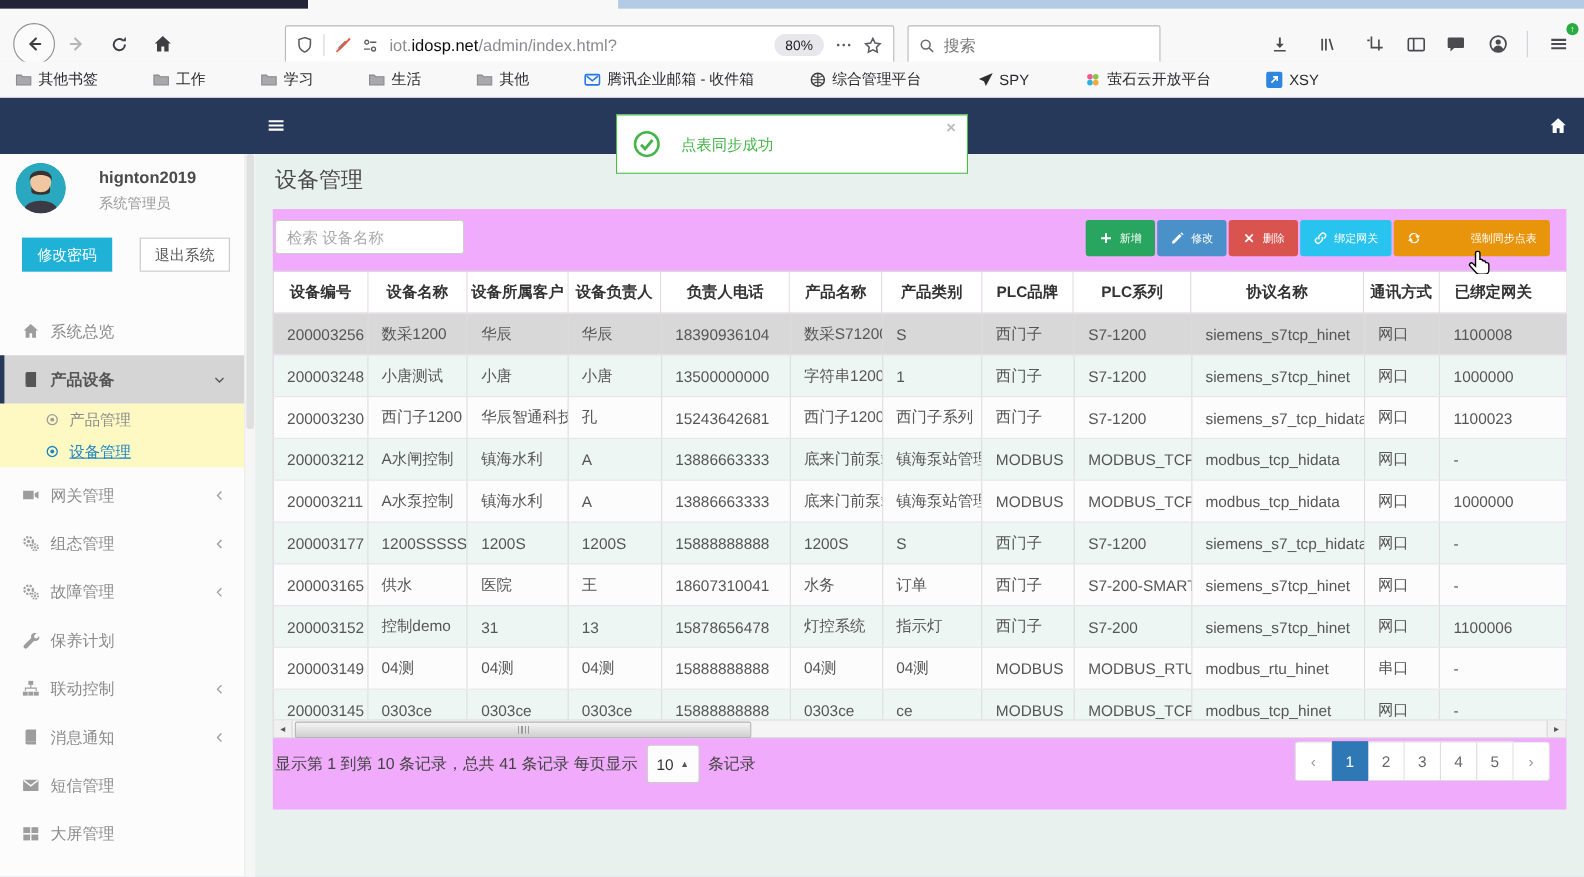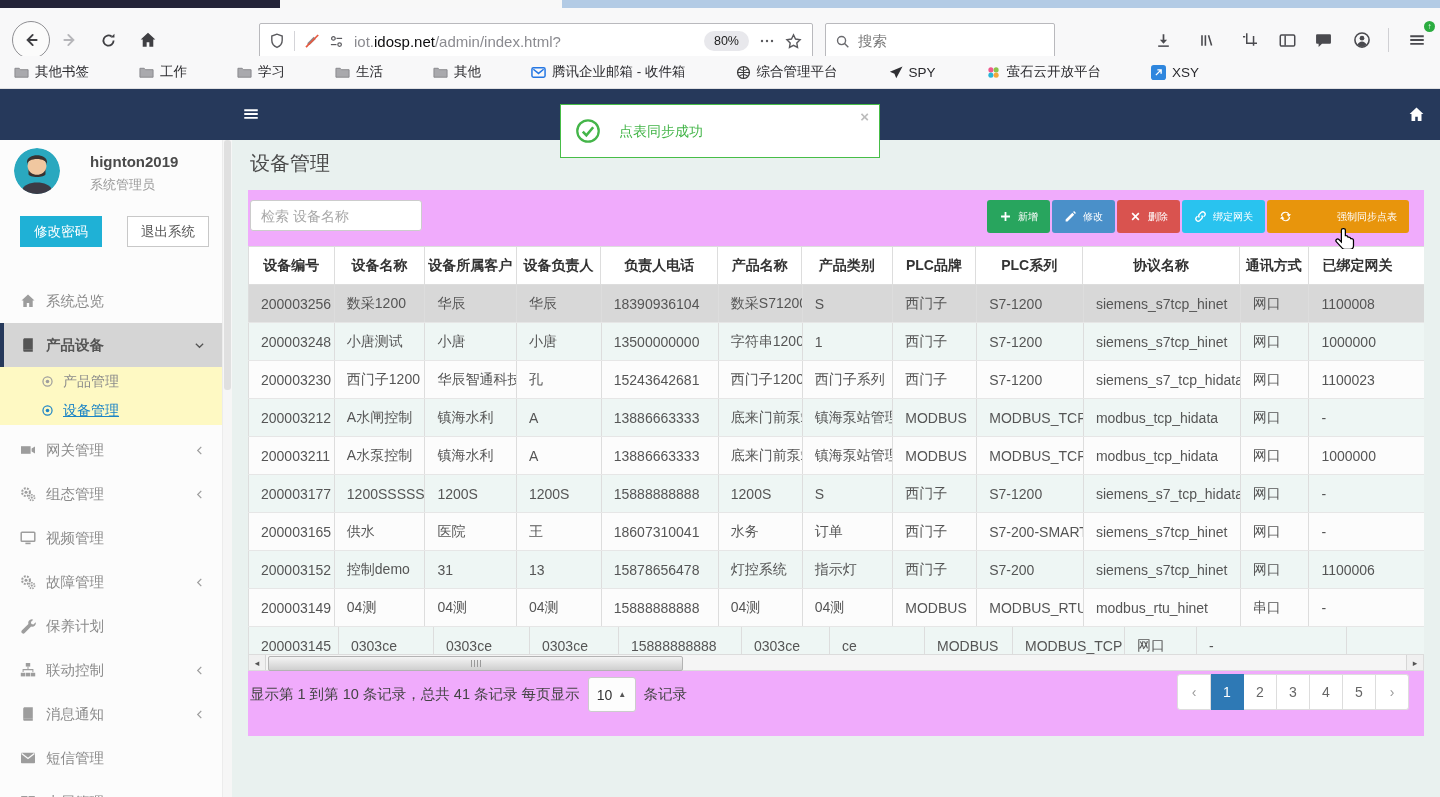--- a/index.html
+++ b/index.html
@@ -438,29 +438,20 @@
           <span class="mlabel">组态管理</span>
           <span class="chev">
             <svg width="13" height="13" viewBox="0 0 16 16" fill="currentColor">
               <path d="M10.2 3.5 5.8 8l4.4 4.5" fill="none" stroke="currentColor" stroke-width="1.5"></path>
             </svg>
           </span>
         </div>
         <div class="mi">
           <span class="mic">
             <svg width="16" height="16" viewBox="0 0 16 16" fill="currentColor">
-              <rect x="1.2" y="2.2" width="13.6" height="9" rx="0.8" fill="none" stroke="currentColor" stroke-width="1.5"></rect>
-              <path d="M5.4 12.6h5.2v1.6H5.4z"></path>
-            </svg>
-          </span>
-          <span class="mlabel">视频管理</span>
-        </div>
-        <div class="mi">
-          <span class="mic">
-            <svg width="16" height="16" viewBox="0 0 16 16" fill="currentColor">
               <circle cx="6" cy="6.2" r="3.9" fill="none" stroke="currentColor" stroke-width="2" stroke-dasharray="1.9 1.25"></circle>
               <circle cx="6" cy="6.2" r="1.5"></circle>
               <circle cx="11.8" cy="11.6" r="2.8" fill="none" stroke="currentColor" stroke-width="1.7" stroke-dasharray="1.4 1.05"></circle>
               <circle cx="11.8" cy="11.6" r="1.1"></circle>
             </svg>
           </span>
           <span class="mlabel">故障管理</span>
           <span class="chev">
             <svg width="13" height="13" viewBox="0 0 16 16" fill="currentColor">
               <path d="M10.2 3.5 5.8 8l4.4 4.5" fill="none" stroke="currentColor" stroke-width="1.5"></path>
@@ -723,20 +714,21 @@
             <div class="trow" style="background: rgb(238, 246, 244);">
               <div class="tcell" style="width: 91px;">200003145</div>
               <div class="tcell" style="width: 95px;">0303ce</div>
               <div class="tcell" style="width: 96px;">0303ce</div>
               <div class="tcell" style="width: 89px;">0303ce</div>
               <div class="tcell" style="width: 123px;">15888888888</div>
               <div class="tcell" style="width: 88px;">0303ce</div>
               <div class="tcell" style="width: 95px;">ce</div>
               <div class="tcell" style="width: 88px;">MODBUS</div>
               <div class="tcell" style="width: 112px;">MODBUS_TCP</div>
+              <div class="tcell" style="width: 165px;">modbus_tcp_hinet</div>
               <div class="tcell" style="width: 72px;">网口</div>
               <div class="tcell" style="width: 150px;">-</div>
             </div>
           </div>
         </div>
       <div class="hscroll">
         <div class="hs-arrow l">◂</div>
         <div class="hs-thumb">
             <div class="hs-grip"></div>
           </div>

